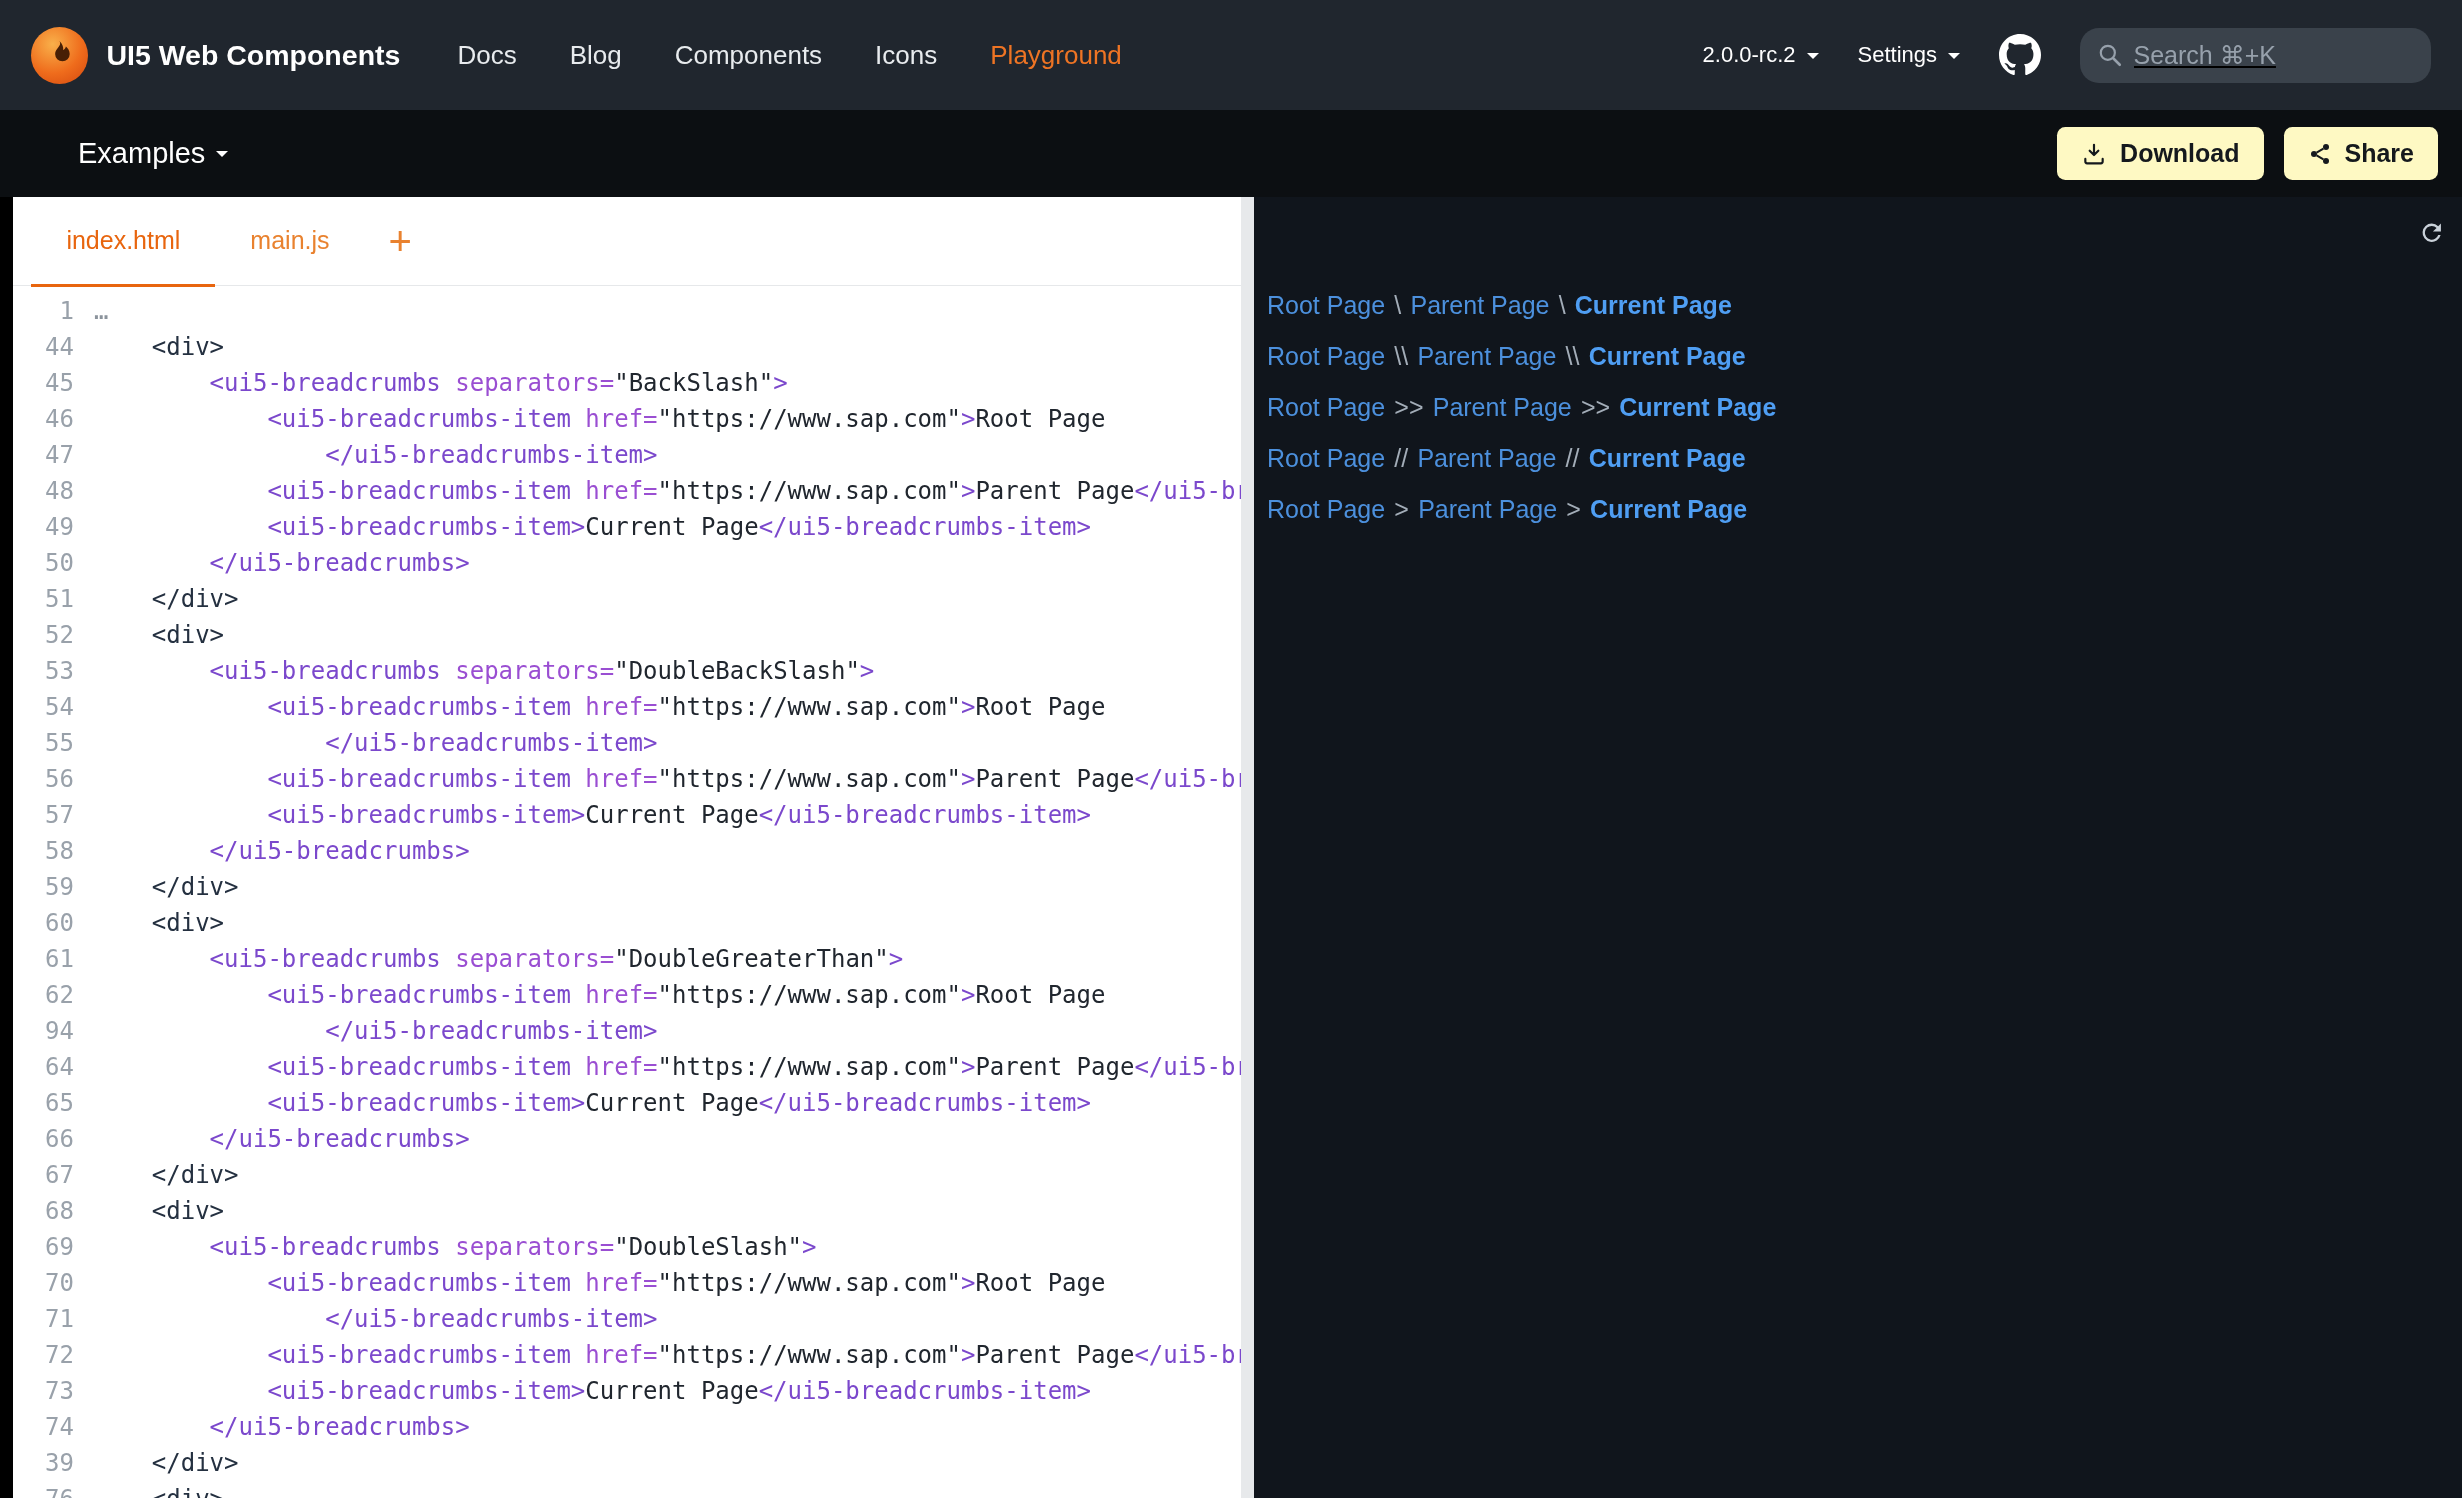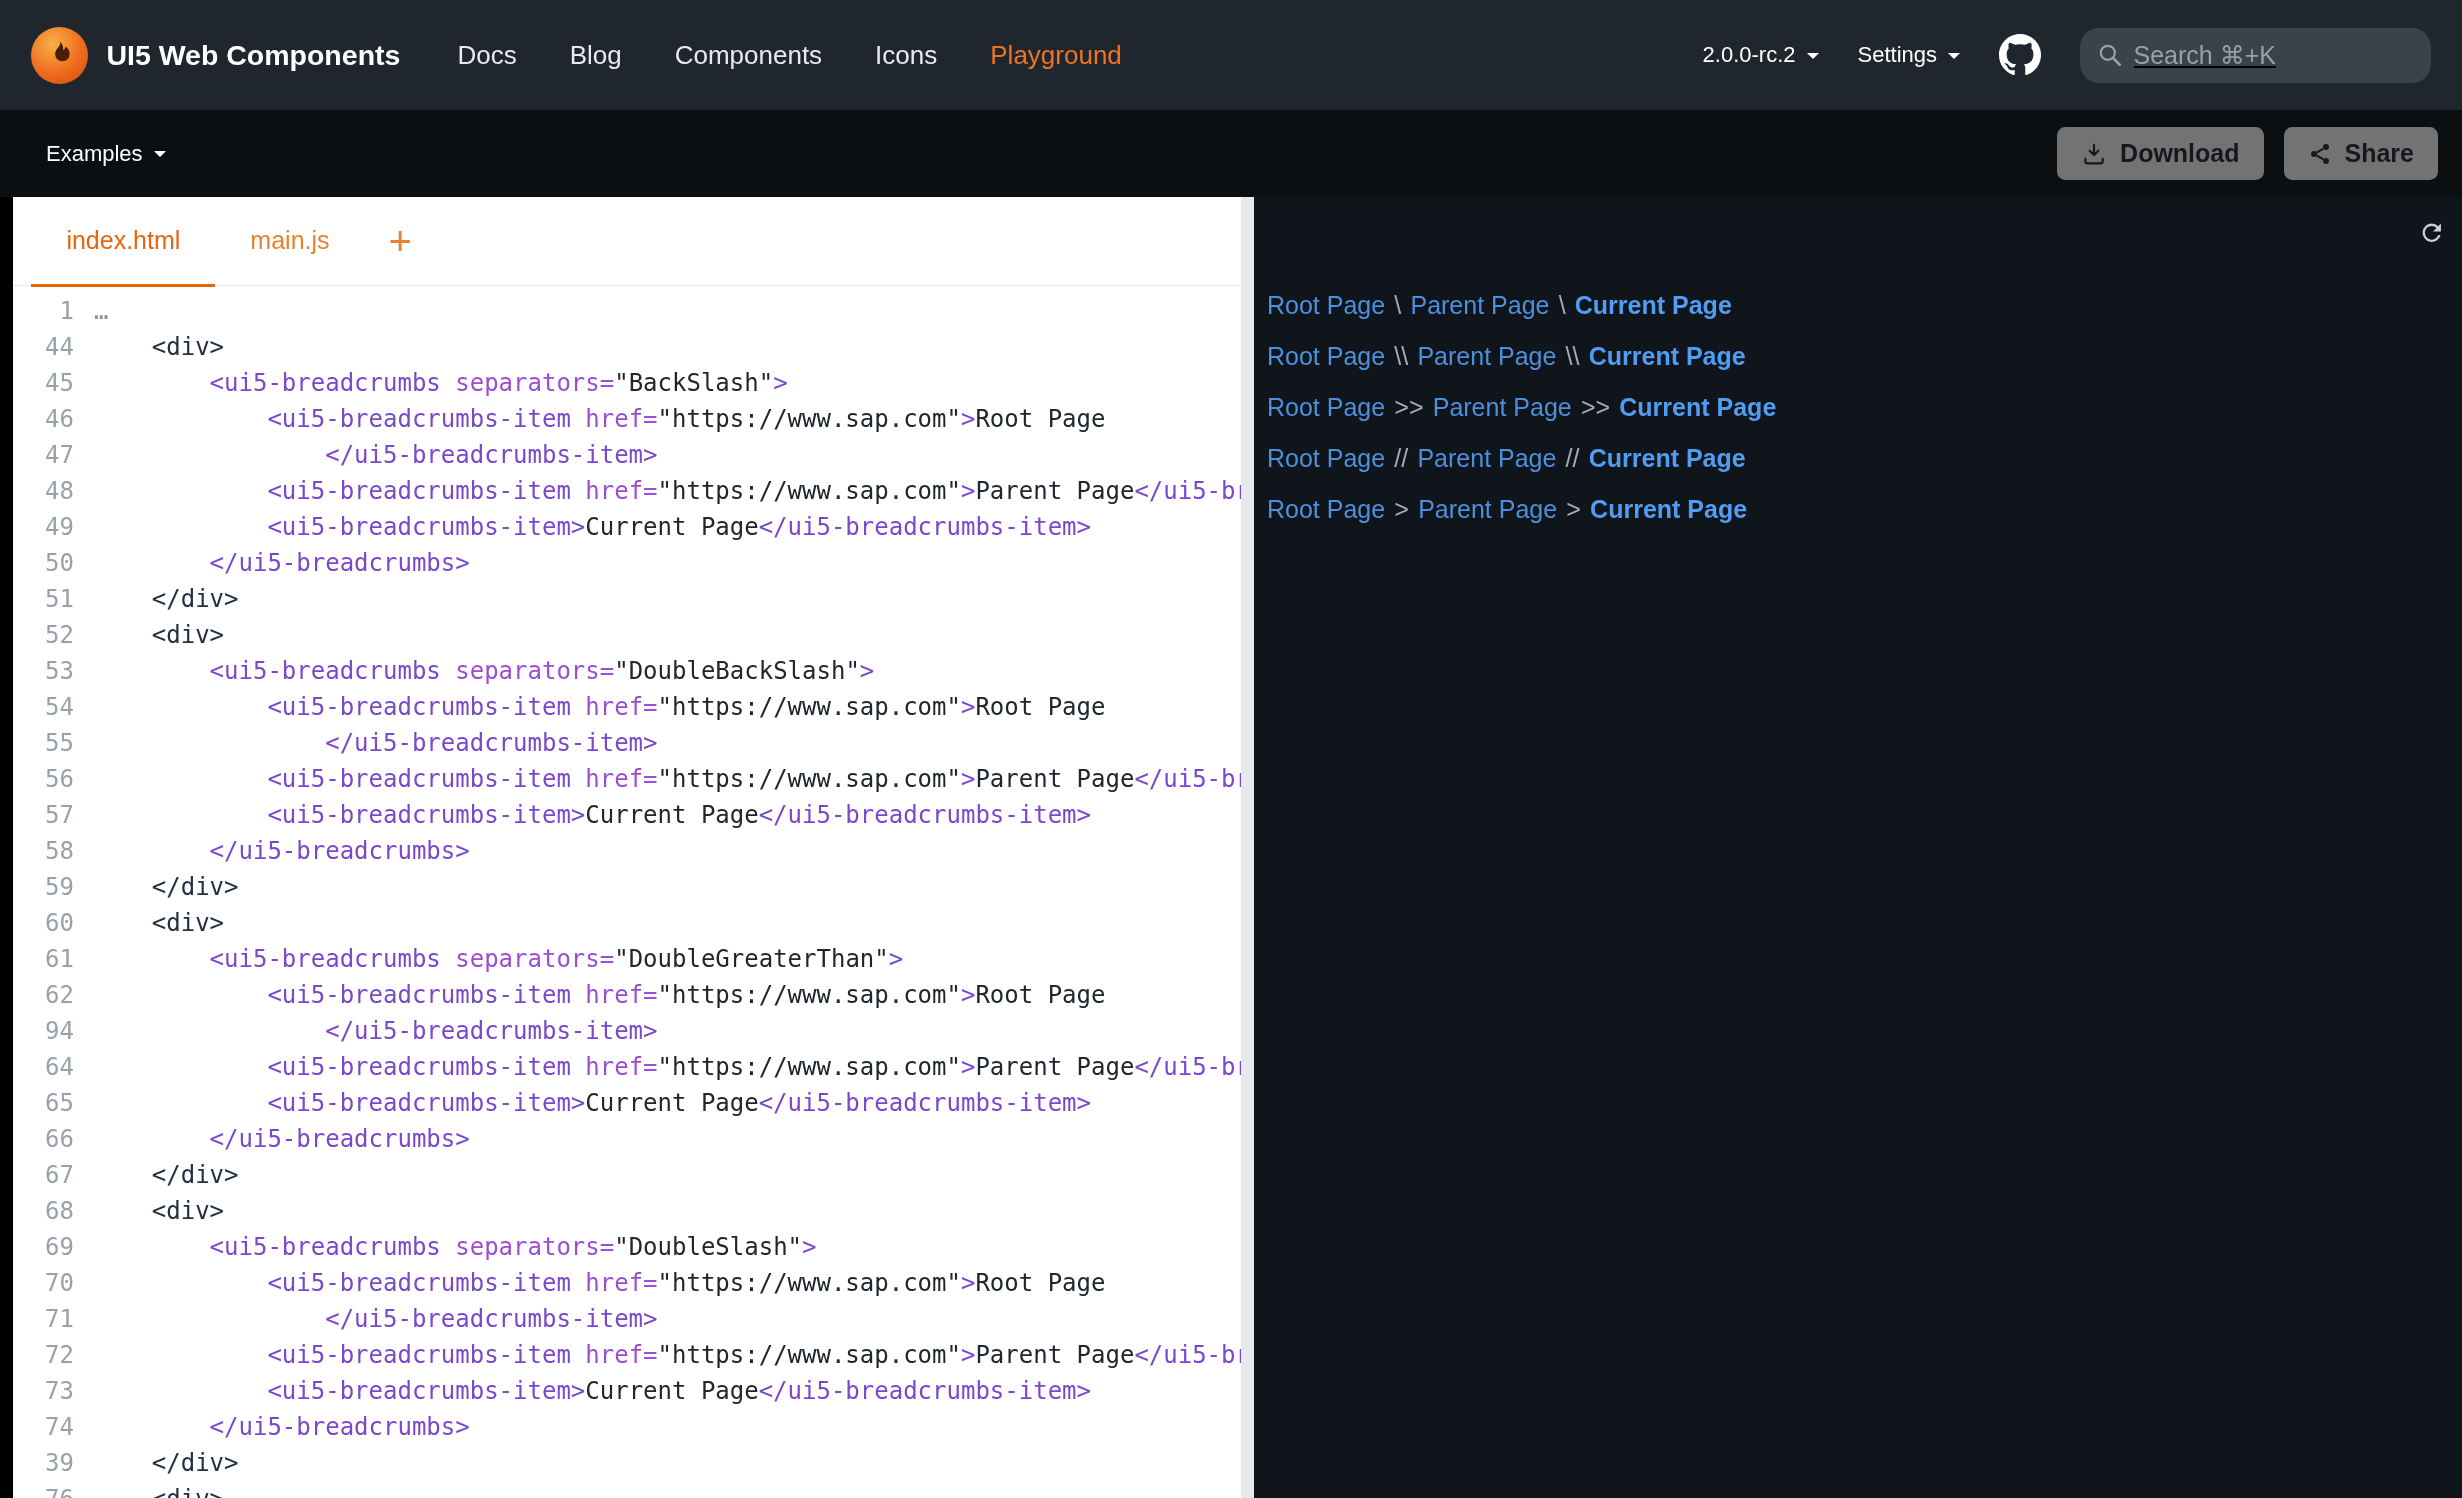--- a/index.html
+++ b/index.html
@@ -17,23 +17,23 @@
   .header-right { margin-left:auto; display:flex; align-items:center; gap:39px; }
   .drop { color:#fff; font-size:22px; display:flex; align-items:center; gap:11px; cursor:pointer; white-space:nowrap; }
   .caret { width:0; height:0; border:6.4px solid transparent; border-top-color:currentColor; margin-top:7.3px; display:inline-block; }
   .gh-link { display:flex; align-items:center; cursor:pointer; }
   .search { width:351px; height:55px; background:#3a424b; border-radius:19px; display:flex; align-items:center; padding:0 16.5px; gap:11px;text-decoration:underline; }
   .search input { flex:1; min-width:0; background:transparent; border:none; outline:none; color:#dfe4e9; font-size:25px; font-family:inherit; }
   .search input::placeholder { color:#97a1ac; }
 
   
   .subheader { height:87px; background:#0c0f12; display:flex; align-items:center; padding:0 24px 0 46px; position:relative; z-index:2; }
-  .examples { color:#fff; font-size:22px; font-weight:500; display:flex; align-items:center; gap:11px; cursor:pointer; }
+  .examples { color:#fff; font-size:29px; font-weight:500; display:flex; align-items:center; gap:11px; cursor:pointer;margin-left:32px; }
   .sub-right { margin-left:auto; display:flex; gap:20px; }
-  .btn { height:53px; background:#737373; border:none; border-radius:8.3px; display:flex; align-items:center; gap:13px; padding:0 24px; font-size:25px; font-weight:600; color:#15191d; cursor:pointer; font-family:inherit; }
+  .btn { height:53px; background:#fef9c3; border:none; border-radius:8.3px; display:flex; align-items:center; gap:13px; padding:0 24px; font-size:25px; font-weight:600; color:#15191d; cursor:pointer; font-family:inherit; }
 
   
   .main { position:absolute; top:197px; left:0; right:0; bottom:0; background:#000; }
   .editor-panel { position:absolute; left:13px; top:0; bottom:0; width:1228px; background:#fff; overflow:hidden; }
   .divider { position:absolute; left:1241px; top:0; bottom:0; width:13px; background:#e7e9eb; cursor:col-resize; }
   .preview-panel { position:absolute; left:1254px; top:0; right:0; bottom:0; background:#10151c; overflow:hidden; }
 
   
   .tabbar { height:89px; border-bottom:1.8px solid #e6e8ea; display:flex; align-items:stretch; padding-left:18.4px; }
   .tab { display:flex; align-items:center; padding:0 35px; font-size:25px; color:var(--tab_orange,#e9822f); cursor:pointer; border-bottom:3.7px solid transparent; margin-bottom:-1.8px; }

